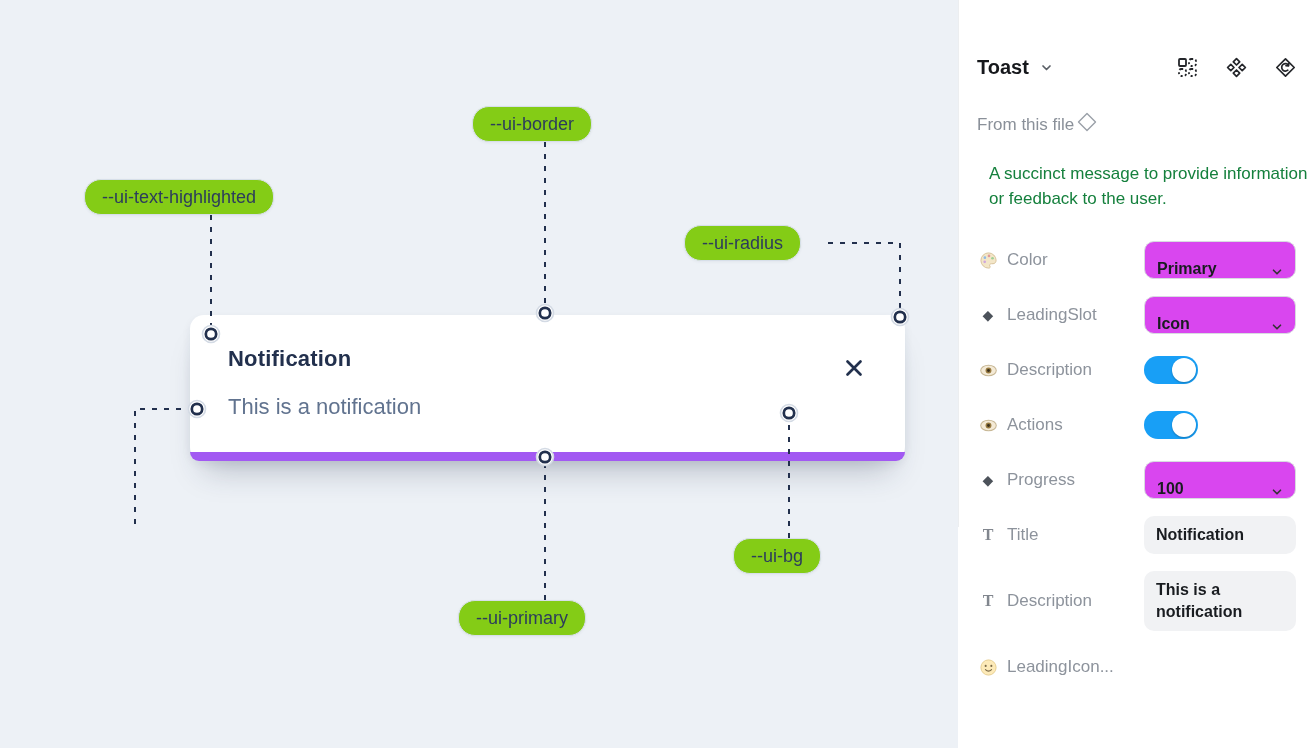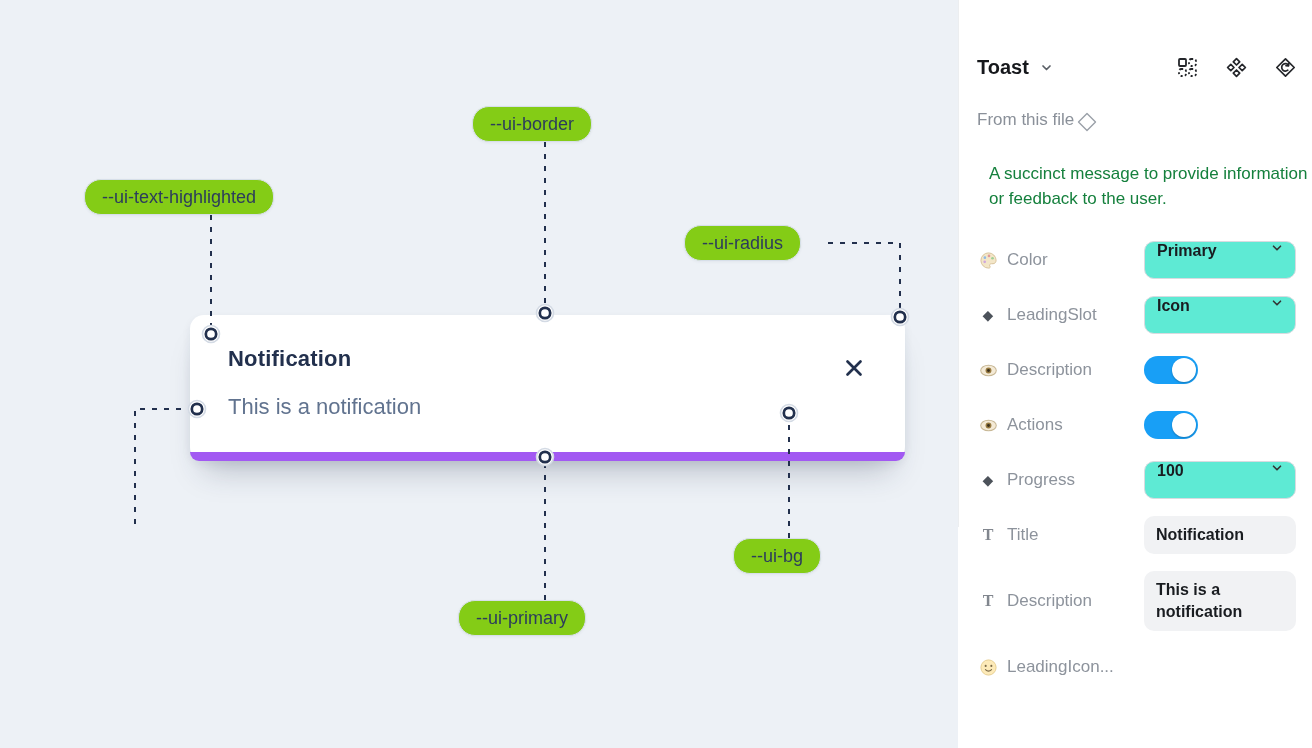--- a/index.html
+++ b/index.html
@@ -39,36 +39,36 @@
   
   .panel { width:354px; height:527px; background:#fff; border-left:1px solid #eceef0;
     padding:0 16px 0 18px; flex:none; }
 
   .panel-header { display:flex; align-items:center; margin-top:56px; }
   .panel-title { font-size:20px; font-weight:700; color:#16181c; }
   .title-chev { margin-left:11px; display:flex; align-items:center; cursor:pointer; }
   .header-icons { margin-left:auto; display:flex; gap:28px; align-items:center; }
   .hicon { width:21px; height:21px; display:flex; cursor:pointer; }
 
-  .from-file { display:flex; align-items:flex-start; gap:1px; margin-top:31px;
+  .from-file { display:flex; align-items:center; gap:1px; margin-top:31px;
     color:#8a9099; font-size:17px; }
 
   .panel-desc { margin-top:22px; font-size:17px; line-height:25px; color:#15803d; width:326px;margin-left:12px; }
 
   .props { margin-top:30px; }
   .prop-row { display:flex; align-items:center; margin-bottom:17px; min-height:38px; }
   .prop-label { flex:1; display:flex; align-items:center; gap:8px;
     color:var(--c-panel_label,#8d939c); font-size:17px; }
   .picon { width:22px; display:flex; justify-content:center; align-items:center; flex:none; }
   .glyph-diamond { color:#4c525a; font-size:14px; font-family:"DejaVu Sans", sans-serif; }
   .glyph-t { font-family:"Liberation Serif", serif; font-weight:700; font-size:16px; color:#81868e; }
   .prop-control { width:152px; flex:none; }
 
-  .select { height:38px; border:1px solid #d8dbe0; border-radius:10px; background:#5eead4;
-    display:flex; align-items:flex-start; padding:0 12px; gap:7px;
+  .select { height:38px; border:1px solid #d8dbe0; border-radius:10px; background:#d946ef;
+    display:flex; align-items:flex-end; padding:0 12px; gap:7px;
     font-size:16px; font-weight:700; color:#191c20; cursor:pointer; }
   .select .chev { margin-left:auto; display:flex; }
 
   .textfield { background:#f1f2f4; border-radius:10px; padding:8px 12px;
     font-size:16px; font-weight:700; color:#191c20; line-height:22px;
     min-height:38px; display:flex; align-items:center; cursor:text; }
 
   .toggle { width:54px; height:28px; border-radius:14px; background:var(--c-toggle_on,#189ff6);
     position:relative; cursor:pointer; }
   .toggle .knob { position:absolute; top:2px; right:2px; width:24px; height:24px;

